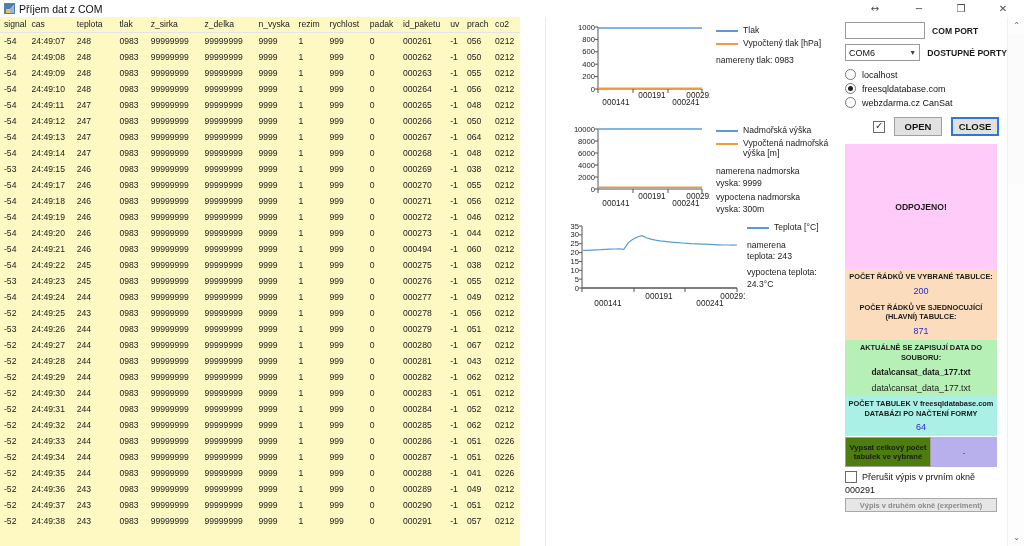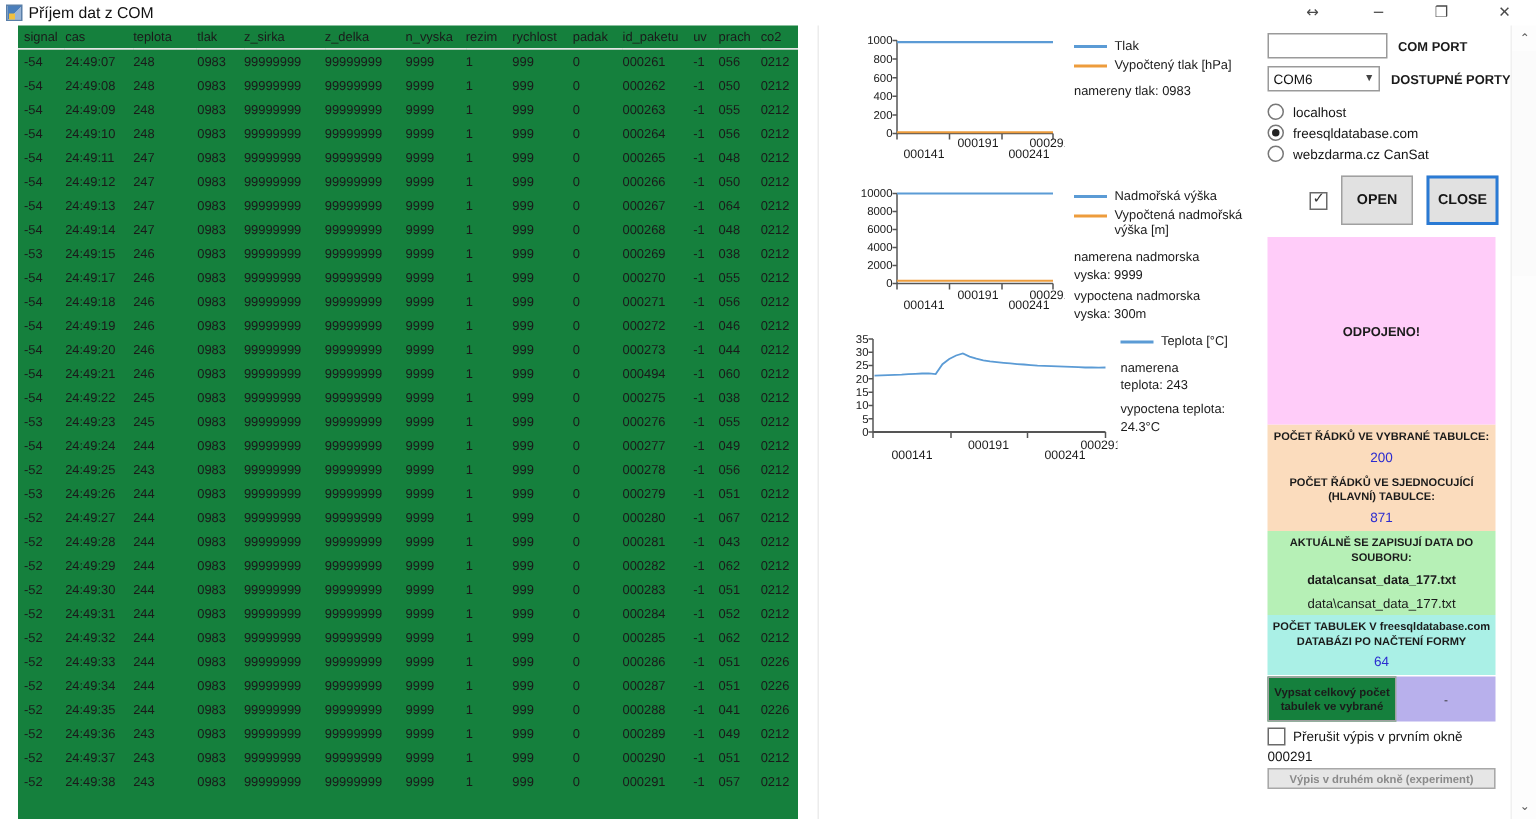--- a/index.html
+++ b/index.html
@@ -43,22 +43,22 @@
   .wbtn {
     width: 42px; height: 17px;
     display: flex; align-items: center; justify-content: center;
     font-size: 10px; color: #4a4a4a;
     font-family: "DejaVu Sans", sans-serif;
   }
   .wbtn.resize { width: 46px; }
 
   
   #table-pane {
-    position: absolute; left: 12px; top: 17px; width: 520px; height: 529px;
-    background: #15803d;
+    position: absolute; left: 0; top: 17px; width: 520px; height: 529px;
+    background: #fef9c3;
     overflow: hidden;
   }
   table.grid {
     border-collapse: collapse;
     width: 520px;
     font-size: 8.6px;
     color: #1a1a1a;
     font-family: "Liberation Sans", sans-serif;
   }
   table.grid th {
@@ -158,21 +158,21 @@
     width: 12px; height: 12px; border: 1px solid #6a6a6a; background: #fff;
     position: relative; flex: none;
   }
   .chk.checked::after {
     content: "✓"; position: absolute; left: 1px; top: -2px;
     font-size: 10px; color: #333; font-family: "DejaVu Sans", sans-serif;
   }
   .btn {
     border: 1px solid #a0a0a0; background: #e1e1e1;
     font-size: 9.5px; font-weight: bold; color: #151515;
-    padding: 0 8px; height: 33px;
+    padding: 0 8px; height: 19px;
     display: flex; align-items: center; justify-content: center;
     font-family: "Liberation Sans", sans-serif;
   }
   .btn.focused { border: 2px solid #2a7ad4; }
 
   
   .panel { width: 152px; text-align: center; }
   .panel-title {
     font-size: 7.4px; font-weight: bold; color: #1b1b1b;
     line-height: 1.3; padding: 3px 2px 2px 2px;
@@ -186,21 +186,21 @@
     position: absolute; left: 0; right: 0; top: 58px;
     font-size: 8.6px; font-weight: bold; color: #1b1b1b; text-align: center;
   }
   #rows-panel { background: #fbdcbd; }
   #file-panel { background: #b6f0b6; }
   .file-line { font-size: 8.4px; font-weight: bold; color: #1b1b1b; padding: 3px 0; }
   .file-line.alt { font-weight: normal; font-size: 8.8px; }
   #tables-panel { background: #aaf0e6; }
   .bottom-row { display: flex; align-items: stretch; margin-top: 1px; }
   .wide-btn {
-    width: 86px; border: 1px solid #a0a0a0; background: #15803d;
+    width: 86px; border: 1px solid #a0a0a0; background: #4d7c0f;
     font-size: 7.6px; font-weight: bold; color: #1b1b1b;
     display: flex; align-items: center; justify-content: center;
     text-align: center; line-height: 1.25; padding: 2px; height: 30px;
   }
   .purple-box {
     width: 66px; background: #b8b0ec; display: flex;
     align-items: center; justify-content: center;
     font-size: 8px; color: #333; height: 30px;
   }
   .break-row { display: flex; align-items: center; gap: 5px; margin-top: 4px; }

